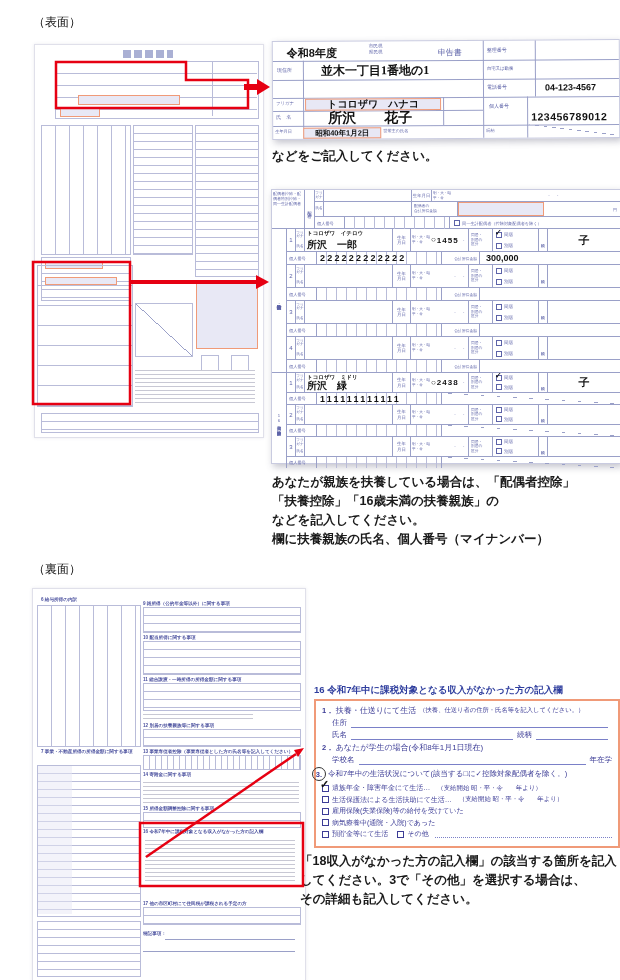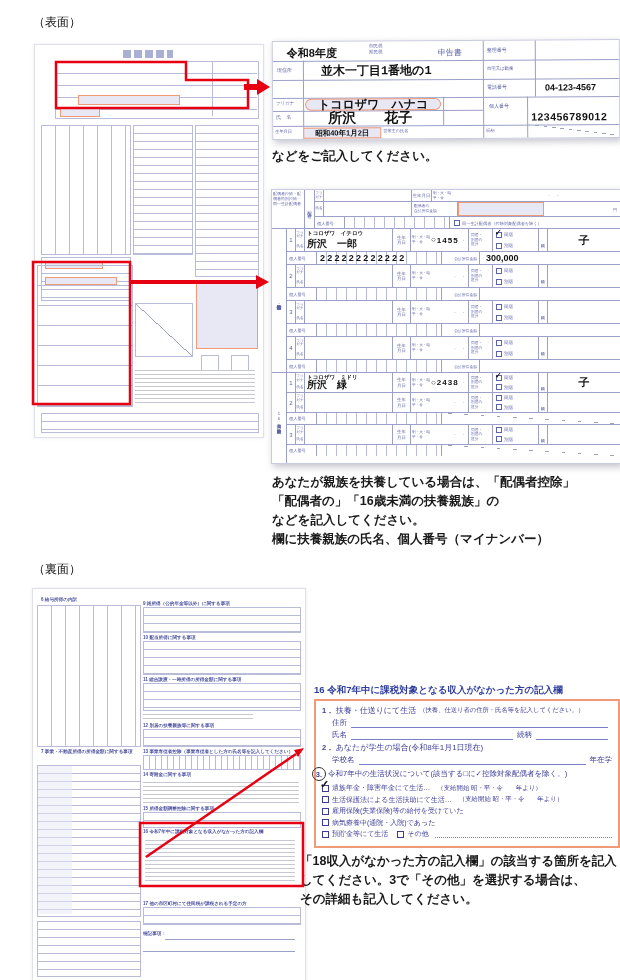--- a/index.html
+++ b/index.html
@@ -1,20 +1,20 @@
 <!DOCTYPE html>
 <html><head>
 <meta charset="utf-8">
 <style>
   :root{ --ln:#9aa0c8; --ln2:#b9bcd9; --lbl:#5d63a8; --lav:#e8e8f5; --org:#f09a78; --red:#e60012; }
   html,body{margin:0;padding:0;background:#fff;}
   body{width:620px;height:980px;position:relative;overflow:hidden;
        font-family:"Liberation Sans",sans-serif;color:#222;}
   .abs{position:absolute;}
-  .serif{font-family:Liberation Mono, monospace;}
+  .serif{font-family:Liberation Serif, serif;}
   .sideword{writing-mode:vertical-rl;text-orientation:upright;color:var(--lbl);}
   
   .facelab{font-size:12px;color:#111;}
   
   .thumb{background:#fff;border:1px solid #e0e0ea;box-shadow:0 0 3px rgba(120,120,150,.15);}
   .d{position:absolute;border:1px solid var(--ln2);}
   .rows8{background:repeating-linear-gradient(180deg,transparent 0 7px,var(--ln2) 7px 8px);}
   .rows12{background:repeating-linear-gradient(180deg,transparent 0 11px,var(--ln2) 11px 12px);}
   .rows20{background:repeating-linear-gradient(180deg,transparent 0 19px,var(--ln2) 19px 20px);}
   .cols14{background-image:repeating-linear-gradient(90deg,transparent 0 13px,var(--ln2) 13px 14px);}
@@ -145,21 +145,21 @@
       <span>県民税</span>
   </div>
   <div class="cell-lbl" style="left:122px;top:6px;font-size:8px;margin-left:43px;">申告書</div>
   <div class="cell-lbl" style="left:214px;top:6px;font-size:5px;">整理番号</div>
   <div class="cell-lbl" style="left:214px;top:25px;font-size:4.4px;">自宅又は勤務</div>
   <div class="cell-lbl" style="left:214px;top:43px;font-size:5px;">電話番号</div>
   <div class="val" style="left:272px;top:42px;font-size:9px;">04-123-4567</div>
   <div class="cell-lbl" style="left:4px;top:25px;font-size:5px;">現住所</div>
   <div class="val serif" style="left:48px;top:21px;font-size:12px;">並木一丁目1番地の1</div>
   <div class="cell-lbl" style="left:3px;top:59px;font-size:4.4px;">フリガナ</div>
-  <div class="val hl" style="left:32px;top:57px;width:134px;height:10px;font-size:12px;text-align:center;line-height:10px;border-radius:6px;">トコロザワ　ハナコ</div>
+  <div class="val hl" style="left:32px;top:57px;width:134px;height:10px;font-size:10px;text-align:center;line-height:10px;">トコロザワ　ハナコ</div>
   <div class="cell-lbl" style="left:3px;top:72px;font-size:5px;">氏　名</div>
   <div class="val serif" style="left:55px;top:68px;font-size:14px;">所沢　　花子</div>
   <div class="cell-lbl" style="left:216px;top:62px;font-size:5px;">個人番号</div>
   <div class="val" style="left:258px;top:70px;font-size:10.5px;letter-spacing:.5px;">123456789012</div>
   <div class="abs" style="left:256px;top:84px;width:88px;height:11px;background:linear-gradient(to top right,transparent 49%,var(--ln) 49% 51%,transparent 51%);"></div>
   <div class="cell-lbl" style="left:2px;top:87px;font-size:4.2px;">生年月日</div>
   <div class="val hl" style="left:30px;top:86px;width:76px;height:9px;font-size:7.5px;line-height:9px;text-align:center;">昭和40年1月2日</div>
   <div class="cell-lbl" style="left:110px;top:87px;font-size:4.2px;">世帯主の氏名</div>
   <div class="cell-lbl" style="left:213px;top:87px;font-size:4.2px;">続柄</div>
 </div>
@@ -483,20 +483,27 @@
             <span class="ckline">
                 <i class="bx"></i>
                 <span class="cklbl">別居</span>
               </span>
           </div>
           <div class="c crel">
               <span>続柄</span>
             </div>
           <div class="c crelval serif">子</div>
         </div>
+        <div class="r2">
+          <div class="c2 mylbl">個人番号</div>
+          <div class="c2 ticksc">
+              <span class="digits">111111111111</span>
+            </div>
+          <div class="c2 slashcell slash"></div>
+        </div>
       </div>
         <div class="frow u16">
         <div class="r1">
           <div class="c cnum">2</div>
           <div class="c csub">
               <span>フリガナ</span>
               <span>氏名</span>
             </div>
           <div class="c cname">
               <span class="kana"></span>
@@ -597,21 +604,21 @@
           <div class="c2 slashcell slash"></div>
         </div>
       </div>
       </div>
   </div>
 </div>
 
 <div class="abs note" style="left:272px;top:473px;">
 
 <div>あなたが親族を扶養している場合は、「配偶者控除」</div>
-    <div>「配偶者の」「16歳未満の扶養親族」の</div>
+    <div>「扶養控除」「16歳未満の扶養親族」の</div>
     <div>などを記入してください。</div>
     <div>欄に扶養親族の氏名、個人番号（マイナンバー）</div>
   </div>
 
 <div class="abs thumb" style="left:32px;top:588px;width:272px;height:392px;">
 
   <div class="bt-sec" style="left:8px;top:8px;width:96px;">6 給与所得の内訳</div>
   <div class="d rows8 cols14" style="left:4px;top:16px;width:102px;height:140px;"></div>
   <div class="bt-sec" style="left:8px;top:160px;width:98px;white-space:normal;line-height:1.3;height:12px;">7 事業・不動産所得の所得金額に関する事項</div>
   <div class="d rows8" style="left:4px;top:176px;width:102px;height:150px;">

